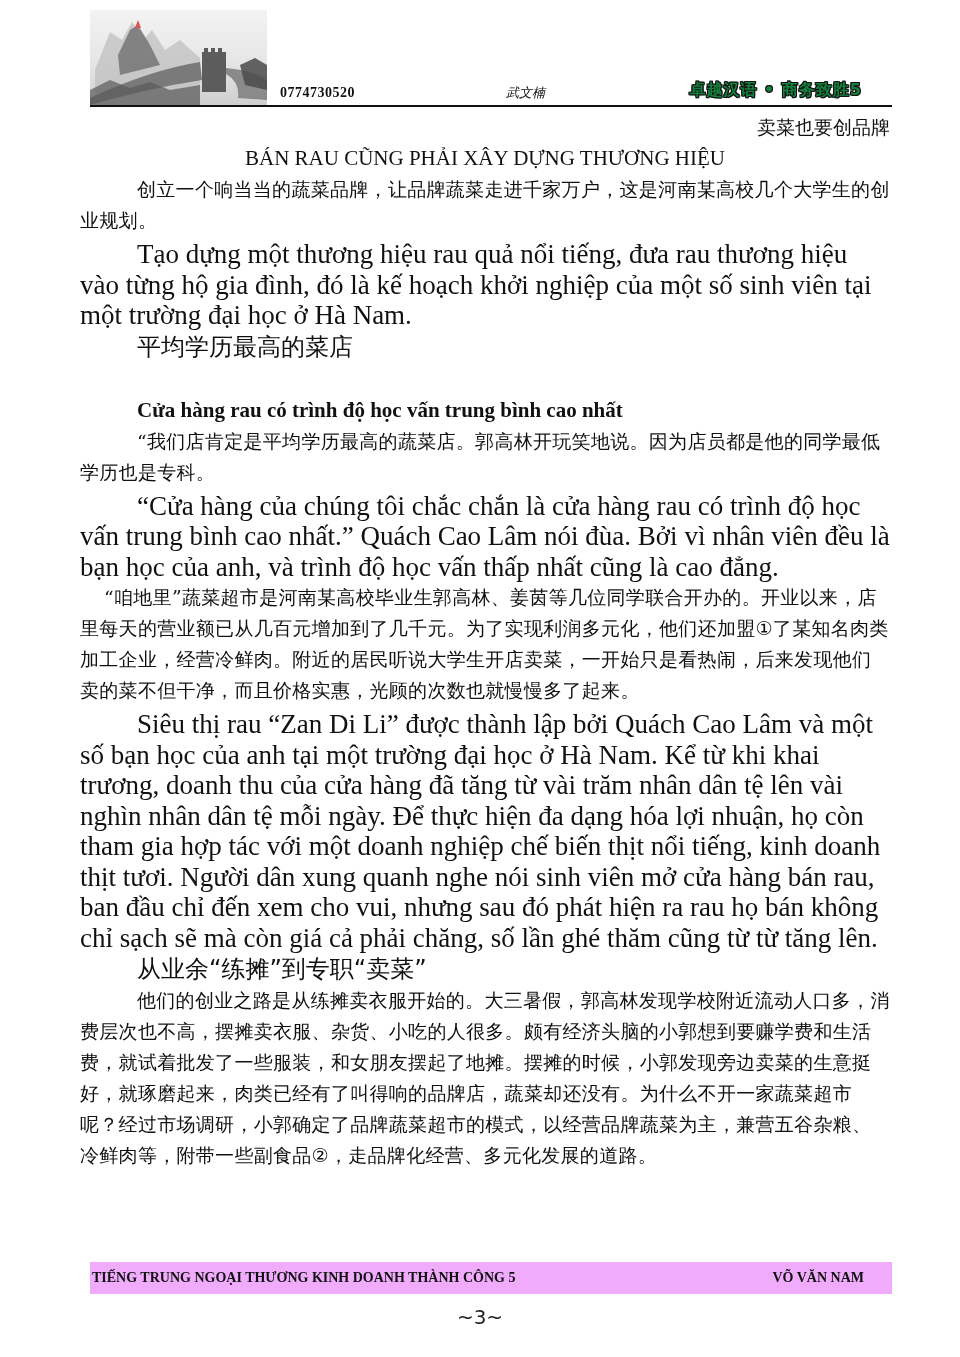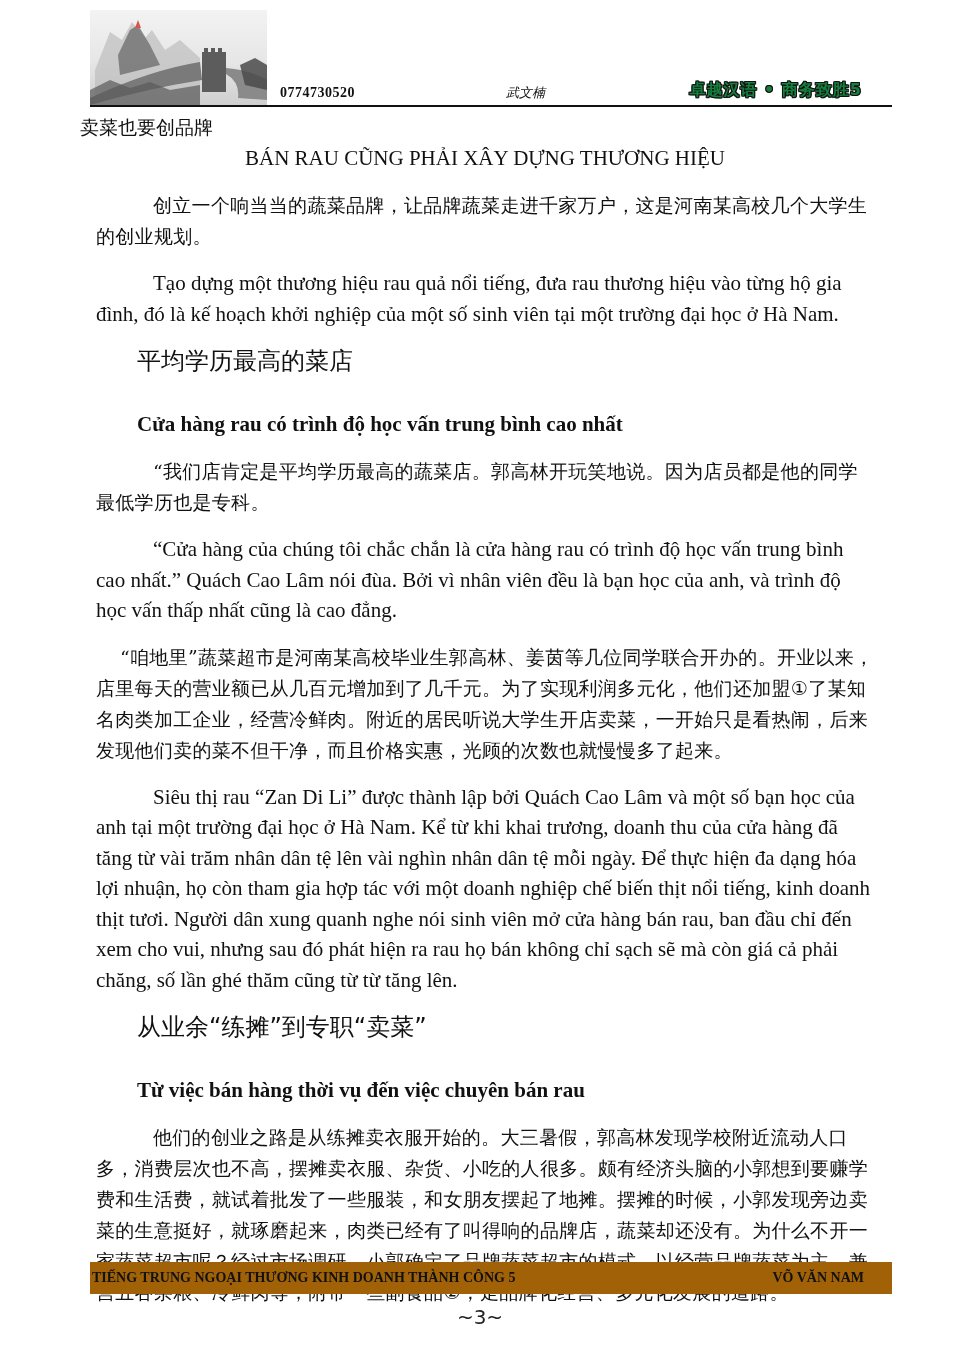--- a/index.html
+++ b/index.html
@@ -14,32 +14,32 @@
   .header-phone { position: absolute; left: 190px; top: 75px; font-family: "Liberation Serif", serif;
     font-weight: bold; font-size: 14px; letter-spacing: 0.5px; }
   .header-author-cn { position: absolute; left: 416px; top: 74px; font-family: "DejaVu Sans", sans-serif; font-size: 13px; font-style: italic; }
   .header-book-title { position: absolute; right: 30px; top: 70px; font-family: "DejaVu Sans", sans-serif;
     font-weight: bold; font-size: 16px; color: #15803d; letter-spacing: 1px;
     text-shadow: -1px -1px 0 #111, 1px -1px 0 #111, -1px 1px 0 #111, 1px 1px 0 #111, 0 1px 0 #111, 1px 0 0 #111, 0 -1px 0 #111, -1px 0 0 #111; }
   .header-rule { position: absolute; left: 0; right: 0; top: 95px; height: 2px; background: #111; }
 
   
   .content { position: absolute; left: 80px; top: 112px; width: 810px; }
-  .title-cn { text-align: left; font-family: "DejaVu Sans", sans-serif; font-size: 19px; line-height: 30px; margin-left: 0; }
+  .title-cn { text-align: right; font-family: "DejaVu Sans", sans-serif; font-size: 19px; line-height: 30px; margin-left: 0; }
   .title-vi { text-align: center; font-family: "Liberation Serif", serif; font-weight: normal; font-size: 21px; line-height: 32px; }
-  p { margin: 16px; }
+  p { margin: 0; }
   .para-cn { font-family: "DejaVu Serif", serif; font-size: 19px; line-height: 31px; text-indent: 57px; letter-spacing: 0.3px; }
   .para-cn.small-indent { text-indent: 24px; }
-  .para-vi { font-family: "Liberation Serif", serif; font-size: 21px; line-height: 30.5px; text-indent: 57px; margin-top: 3px; }
+  .para-vi { font-family: "Liberation Serif", serif; font-size: 27px; line-height: 30.5px; text-indent: 57px; margin-top: 3px; }
   .heading-cn { font-family: "DejaVu Sans", sans-serif; font-size: 24px; line-height: 32px; padding-left: 57px; }
   .heading-vi { font-family: "Liberation Serif", serif; font-weight: bold; font-size: 21px; line-height: 32px; padding-left: 57px; margin-top: 31px; }
   .circled { font-family: "DejaVu Sans", sans-serif; }
 
   
-  .footer-bar { position: absolute; left: 90px; top: 1262px; width: 802px; height: 32px; background: #a16207;
+  .footer-bar { position: absolute; left: 90px; top: 1262px; width: 802px; height: 32px; background: #f0abfc;
     display: flex; align-items: center; justify-content: space-between; box-sizing: border-box; padding: 0 28px 0 2px; }
   .footer-left, .footer-right { font-family: "Liberation Serif", serif; font-weight: bold; font-size: 14px; color: #111; }
   .page-number { position: absolute; left: 0; right: 0; top: 1305px; text-align: center;
     font-family: "DejaVu Sans", sans-serif; font-size: 20px; color: #222; }
 </style>
 </head>
 <body>
 
 <div class="header">
   <div class="header-image">
@@ -73,21 +73,20 @@
   <div class="heading-cn">平均学历最高的菜店</div>
   <div class="heading-vi">Cửa hàng rau có trình độ học vấn trung bình cao nhất</div>
 
   <p class="para-cn">“我们店肯定是平均学历最高的蔬菜店。郭高林开玩笑地说。因为店员都是他的同学最低学历也是专科。</p>
   <p class="para-vi">“Cửa hàng của chúng tôi chắc chắn là cửa hàng rau có trình độ học vấn trung bình cao nhất.” Quách Cao Lâm nói đùa. Bởi vì nhân viên đều là bạn học của anh, và trình độ học vấn thấp nhất cũng là cao đẳng.</p>
 
   <p class="para-cn small-indent"><span>“咱地里”蔬菜超市是河南某高校毕业生郭高林、姜茵等几位同学联合开办的。开业以来，店里每天的营业额已从几百元增加到了几千元。为了实现利润多元化，他们还加盟</span><span class="circled">①</span><span>了某知名肉类加工企业，经营冷鲜肉。附近的居民听说大学生开店卖菜，一开始只是看热闹，后来发现他们卖的菜不但干净，而且价格实惠，光顾的次数也就慢慢多了起来。</span></p>
   <p class="para-vi">Siêu thị rau “Zan Di Li” được thành lập bởi Quách Cao Lâm và một số bạn học của anh tại một trường đại học ở Hà Nam. Kể từ khi khai trương, doanh thu của cửa hàng đã tăng từ vài trăm nhân dân tệ lên vài nghìn nhân dân tệ mỗi ngày. Để thực hiện đa dạng hóa lợi nhuận, họ còn tham gia hợp tác với một doanh nghiệp chế biến thịt nổi tiếng, kinh doanh thịt tươi. Người dân xung quanh nghe nói sinh viên mở cửa hàng bán rau, ban đầu chỉ đến xem cho vui, nhưng sau đó phát hiện ra rau họ bán không chỉ sạch sẽ mà còn giá cả phải chăng, số lần ghé thăm cũng từ từ tăng lên.</p>
 
   <div class="heading-cn">从业余“练摊”到专职“卖菜”</div>
-  <div class="heading-vi">Từ việc bán hàng thời vụ đến việc chuyên bán rau</div>
 
   <p class="para-cn"><span>他们的创业之路是从练摊卖衣服开始的。大三暑假，郭高林发现学校附近流动人口多，消费层次也不高，摆摊卖衣服、杂货、小吃的人很多。颇有经济头脑的小郭想到要赚学费和生活费，就试着批发了一些服装，和女朋友摆起了地摊。摆摊的时候，小郭发现旁边卖菜的生意挺好，就琢磨起来，肉类已经有了叫得响的品牌店，蔬菜却还没有。为什么不开一家蔬菜超市呢？经过市场调研，小郭确定了品牌蔬菜超市的模式，以经营品牌蔬菜为主，兼营五谷杂粮、冷鲜肉等，附带一些副食品</span><span class="circled">②</span><span>，走品牌化经营、多元化发展的道路。</span></p>
 </div>
 
 <div class="footer-bar">
   <span class="footer-left">TIẾNG TRUNG NGOẠI THƯƠNG KINH DOANH THÀNH CÔNG 5</span>
   <span class="footer-right">VÕ VĂN NAM</span>
 </div>
 <div class="page-number">~3~</div>
 

